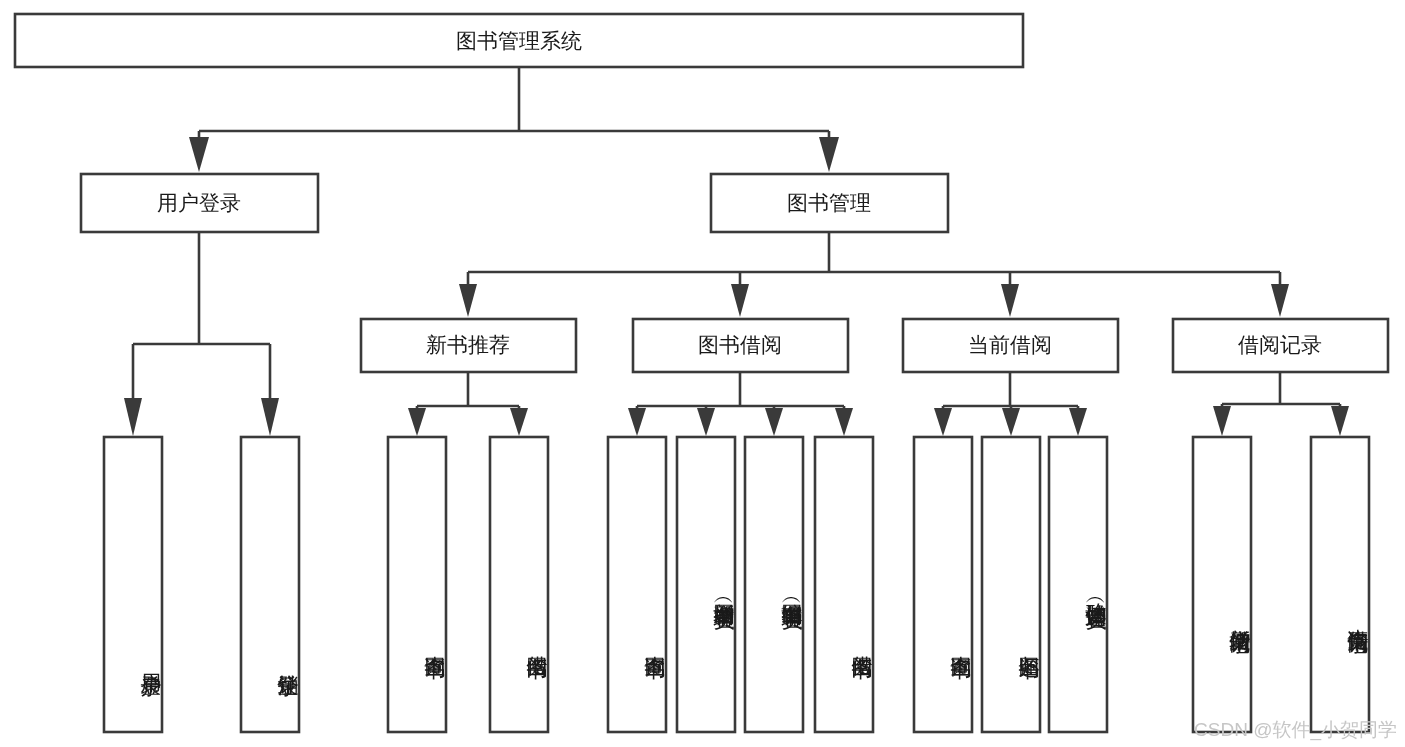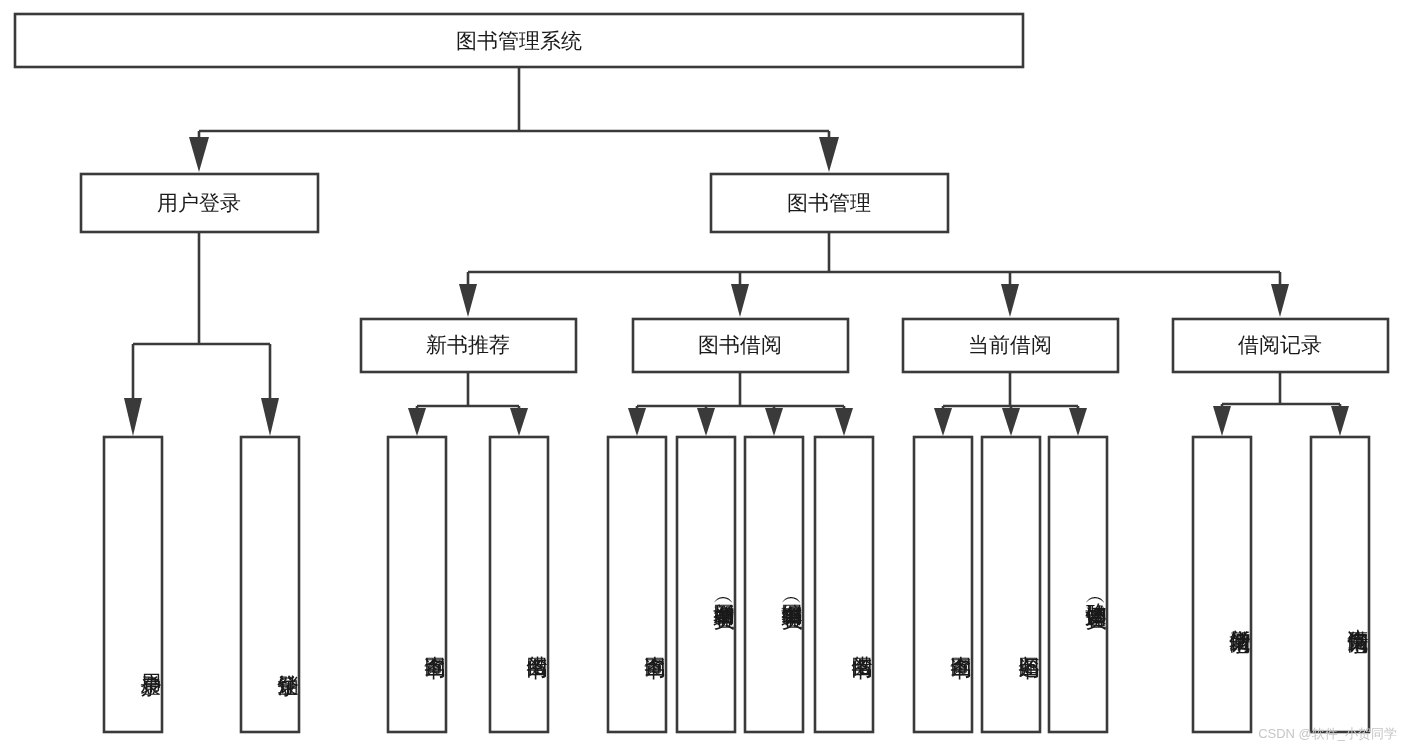--- a/index.html
+++ b/index.html
@@ -62,21 +62,21 @@
     align-items: flex-start;
     justify-content: center;
     white-space: nowrap;
     pointer-events: none;
   }
   .watermark {
     position: absolute;
     right: 8px;
     bottom: 4px;
     font-family: "Liberation Sans", "DejaVu Sans", sans-serif;
-    font-size: 13px;
+    font-size: 19px;
     color: #c6c6c6;
     white-space: nowrap;
   }
 </style>
 </head>
 <body>
 
 <div id="diagram-root">
 
   <svg id="diagram-svg" viewBox="0 0 1405 747">

